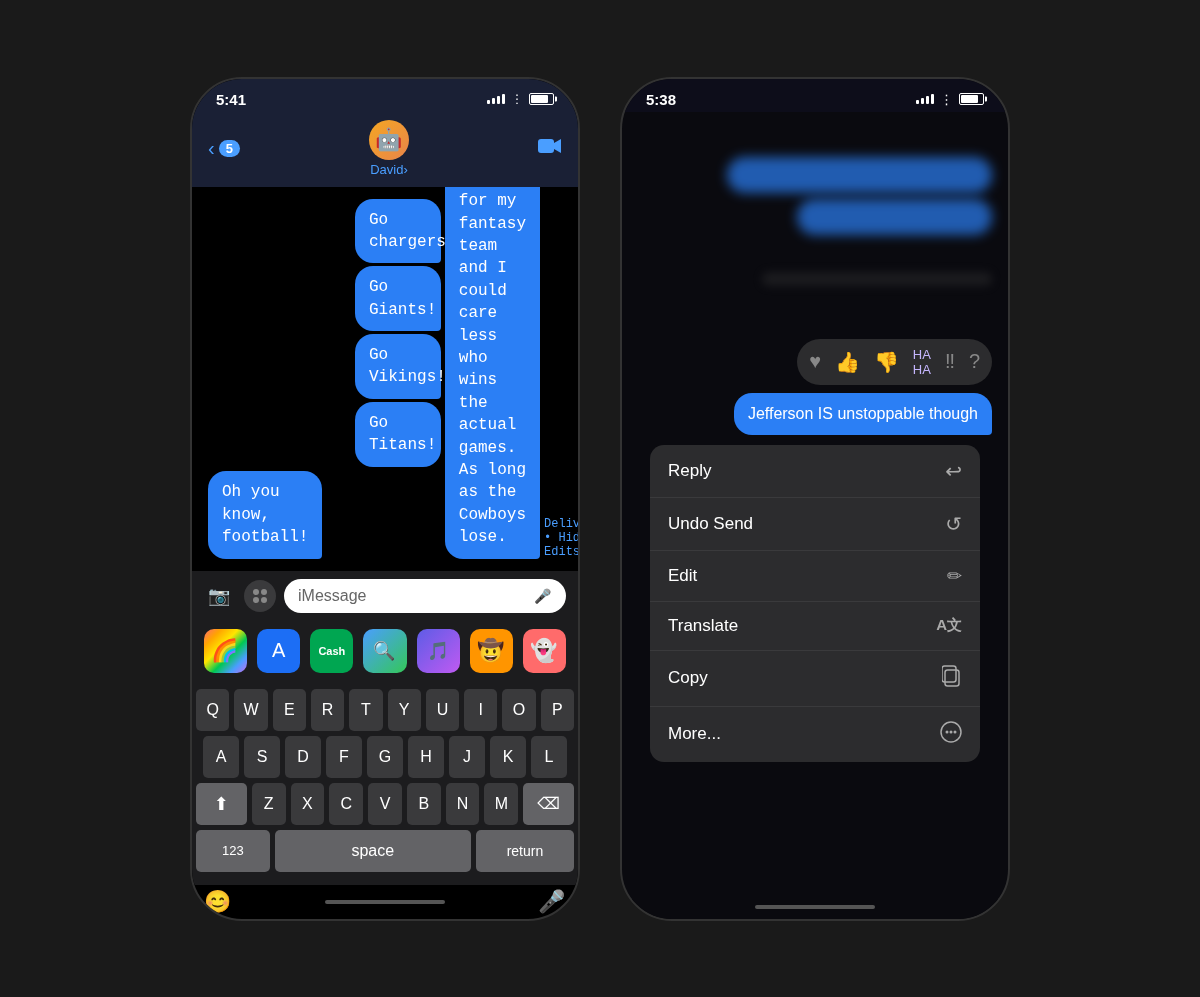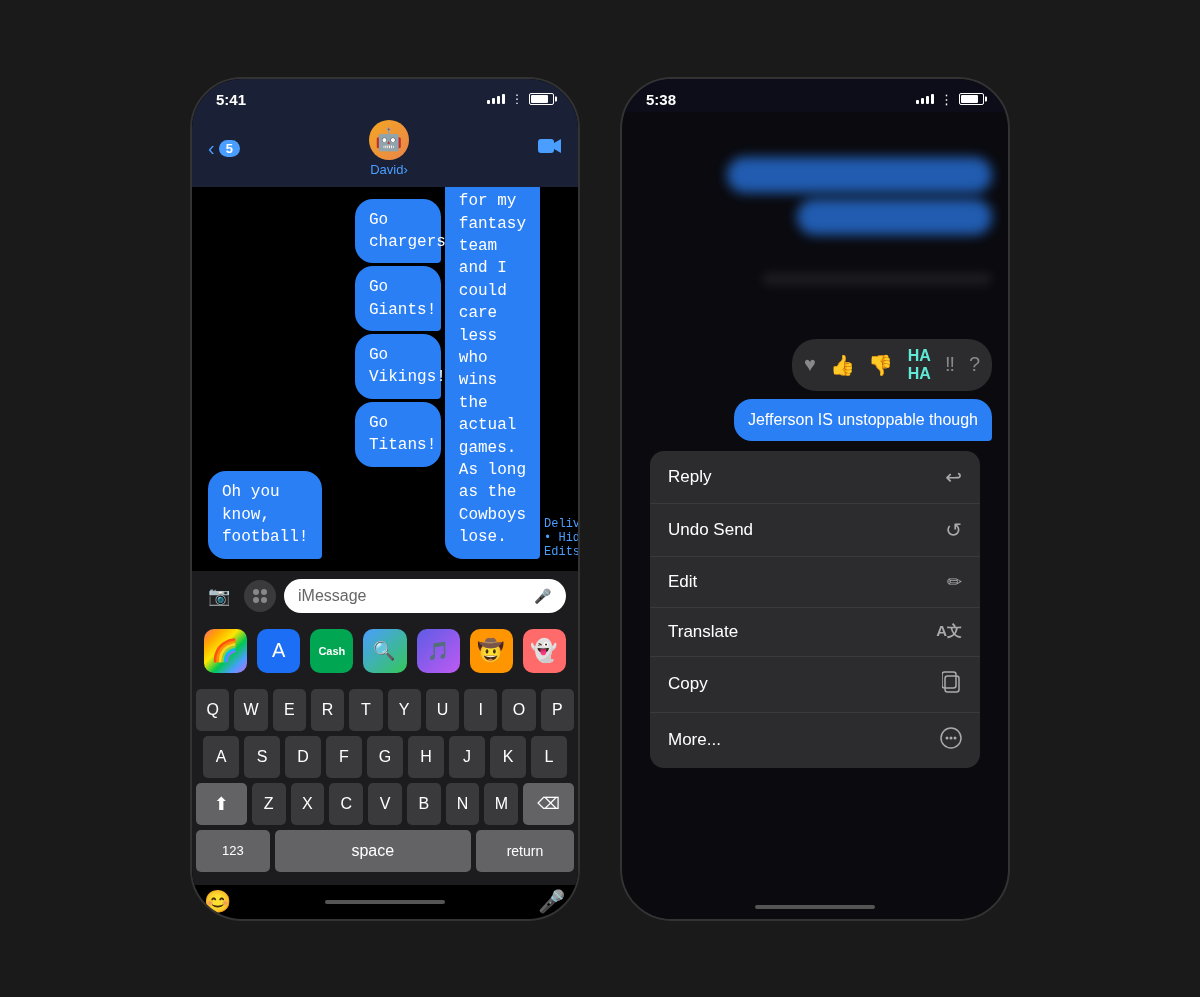--- a/index.html
+++ b/index.html
@@ -505,21 +505,21 @@
       <div style="background:#2c2c2e; border-radius:12px; height:14px; width:65%; filter:blur(4px); opacity:0.5;"></div>
     </div>
 
     <div style="background:#0a0a0f; flex:1; display:flex; flex-direction:column; padding-bottom:0;">
 
       <div style="padding: 16px 16px 8px; display:flex; justify-content:flex-end;">
         <div class="reaction-bar">
           <span class="reaction-emoji">♥</span>
           <span class="reaction-emoji">👍</span>
           <span class="reaction-emoji">👎</span>
-          <span class="reaction-emoji" style="font-size:16px; font-weight:700; color:#5eead4;">HA<br>HA</span>
+          <span class="reaction-emoji" style="font-size:13px; font-weight:400; color:#c4b5fd;">HA<br>HA</span>
           <span class="reaction-emoji">‼</span>
           <span class="reaction-emoji">?</span>
         </div>
       </div>
 
       <div style="padding: 0 16px 10px; display:flex; justify-content:flex-end;">
         <div class="bubble bubble-out" style="font-weight:400;">
           <span>Jefferson IS unstoppable though</span>
         </div>
       </div>

